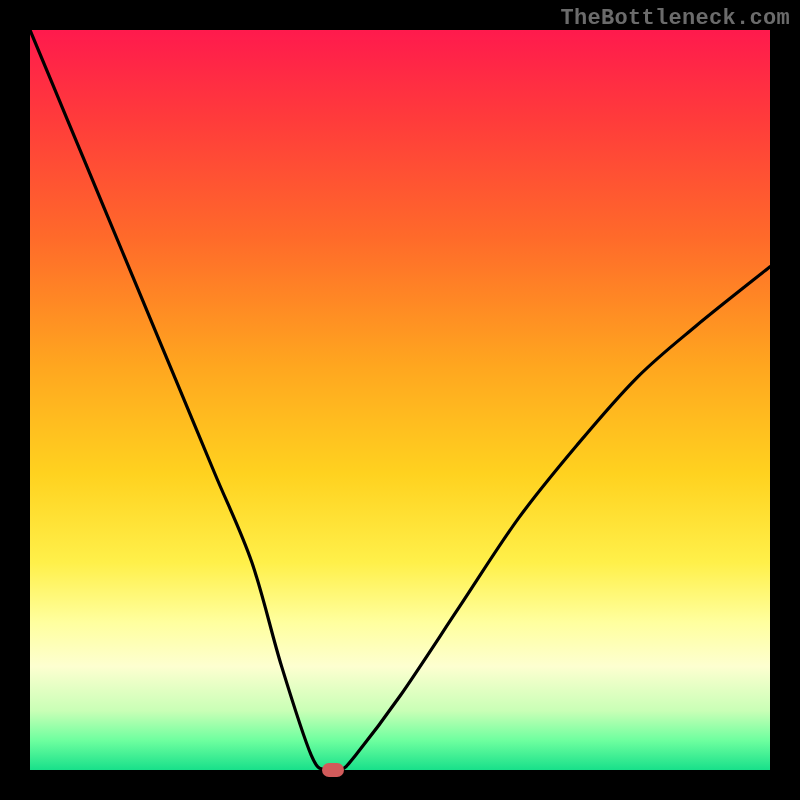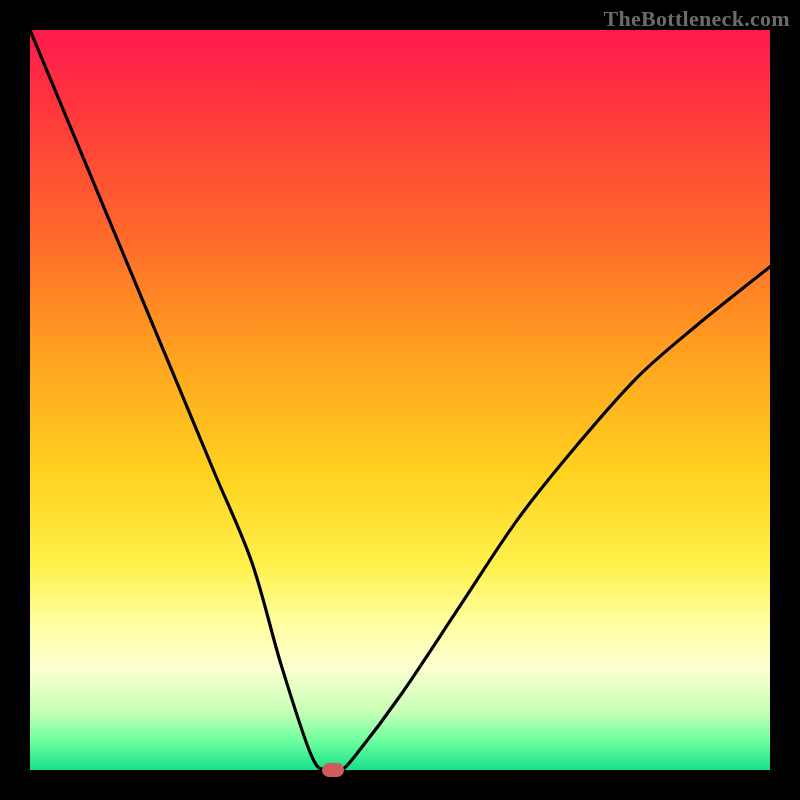--- a/index.html
+++ b/index.html
@@ -35,21 +35,21 @@
       #fdffd0 86%,
       #c9ffb6 92%,
       #6eff9f 96%,
       #18e08a 100%
     );
   }
   .watermark {
     position: absolute;
     top: 6px;
     right: 10px;
-    font-family: Liberation Serif, serif;
+    font-family: Liberation Mono, monospace;
     font-size: 22px;
     font-weight: 600;
     color: #6b6b6b;
     letter-spacing: 0.3px;
   }
   svg.curve {
     position: absolute;
     left: 0;
     top: 0;
     width: 740px;

